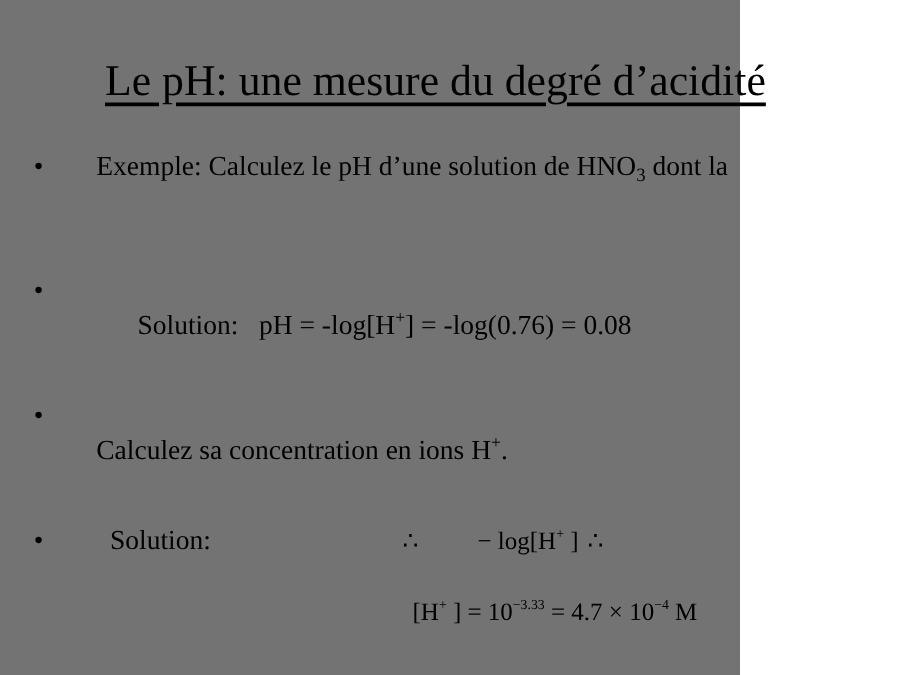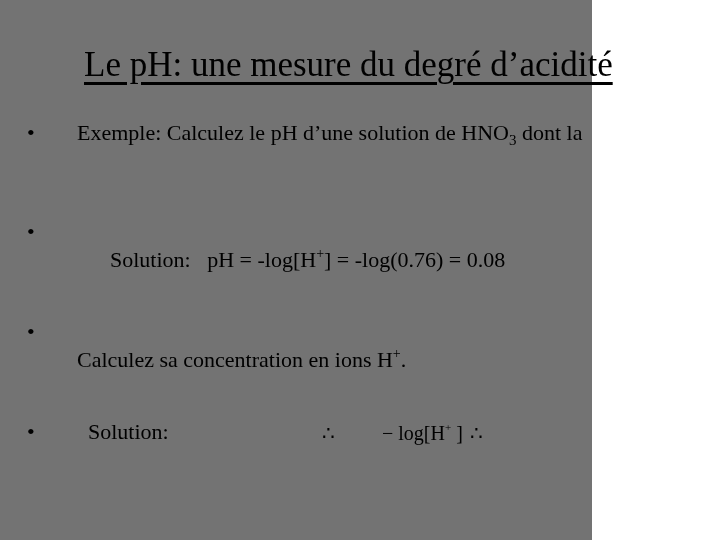--- a/index.html
+++ b/index.html
@@ -108,14 +108,17 @@
   <div class="bullet b4">
     <span class="dot">•</span>
     <span class="text">Solution:</span>
   </div>
 
   <div class="eq eq2 therefore">∴</div>
   <div class="eq eq3" style="left:370px;margin-left:12px;">
     <span>− log[H</span><sup>+</sup><span style="white-space:pre;"> ]</span>
   </div>
   <div class="eq eq4 therefore">∴</div>
+  <div class="eq eq6" style="white-space:pre;">
+    <span>[H</span><sup>+</sup><span> ] = 10</span><sup>−3.33</sup><span> = 4.7 × 10</span><sup>−4</sup><span> M</span>
+  </div>
 
 </div>
 
 </body></html>

